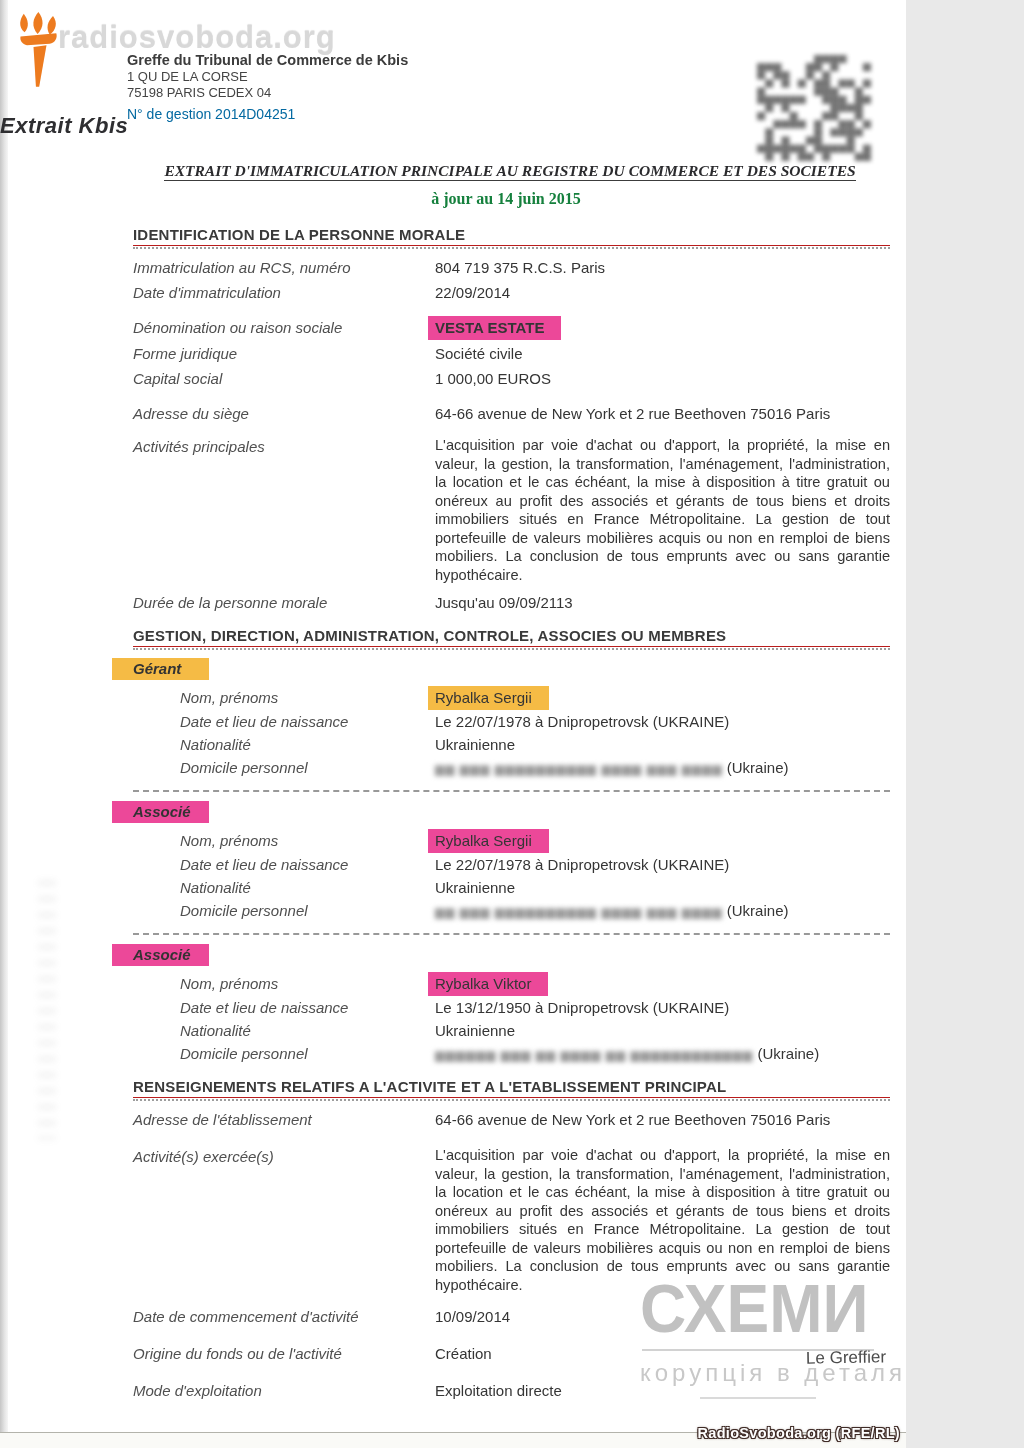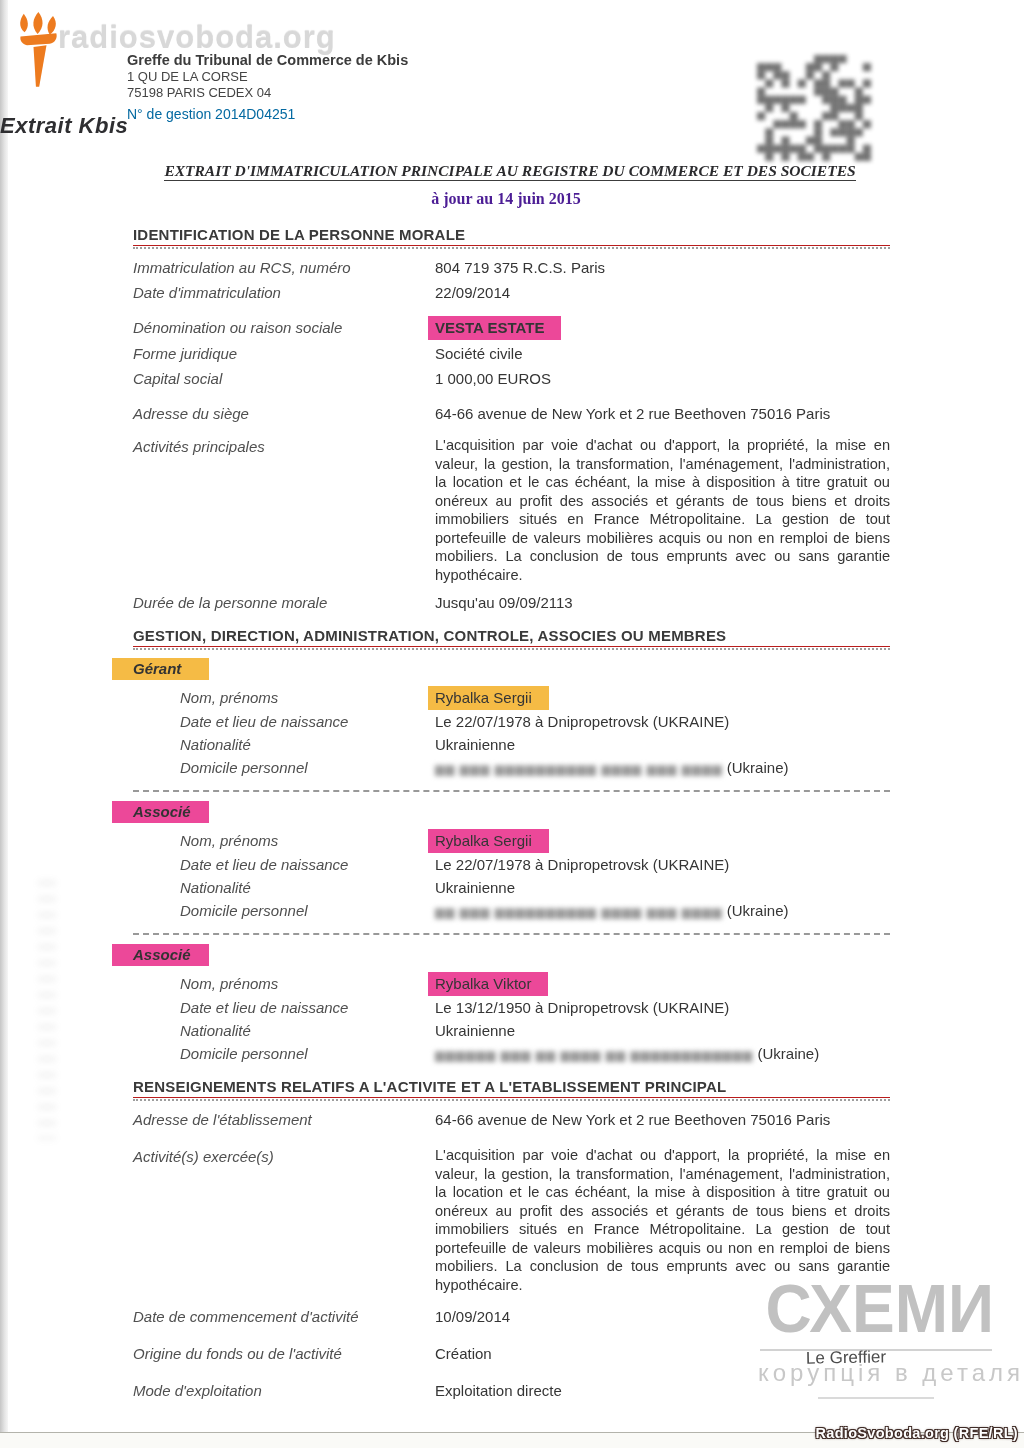--- a/index.html
+++ b/index.html
@@ -1,17 +1,17 @@
 <!DOCTYPE html>
 <html><head>
 <meta charset="utf-8">
 <style>
   html,body{margin:0;padding:0;background:#e9e9e9;}
-  .page{position:relative;width:1024px;height:1448px;background:#ffffff;overflow:hidden;
-        font-family:"Liberation Sans","DejaVu Sans",sans-serif;color:#3a3a3a;}
+  .page{position:relative;width:892px;height:1448px;background:#ffffff;overflow:hidden;
+        font-family:"Liberation Sans","DejaVu Sans",sans-serif;color:#3a3a3a;padding-left:14px;}
   
   .edge-left{position:absolute;left:0;top:0;bottom:0;width:8px;
              background:linear-gradient(90deg,#c6c6c6,#e6e6e6 60%,#f6f6f6);}
   .edge-bottom{position:absolute;left:0;right:0;top:1432px;height:16px;
                background:#fafaf7;border-top:1px solid #b3b3ab;}
   .margin-smudge{position:absolute;left:38px;top:880px;width:18px;height:260px;
                  background:repeating-linear-gradient(180deg,rgba(120,120,120,.18) 0 6px,rgba(120,120,120,0) 6px 16px);
                  filter:blur(3px);opacity:.5;}
   
   .logo{position:absolute;left:14px;top:8px;}
@@ -24,21 +24,21 @@
   .gestion{position:absolute;left:127px;top:106px;font-size:14px;color:#0369a1;}
   .qr{position:absolute;left:757px;top:55px;width:114px;height:106px;filter:blur(2.1px);opacity:.78;}
   .qr svg{width:100%;height:100%;}
   .doc-title{position:absolute;left:0;width:1024px;top:113px;
              font-size:22px;font-weight:bold;font-style:italic;color:#2e2e31;letter-spacing:.5px;}
   .doc-subtitle{position:absolute;left:4px;width:1012px;top:162px;text-align:center;
                 font-family:"Liberation Serif","DejaVu Serif",serif;font-size:15.5px;font-weight:bold;
                 font-style:italic;color:#2b2b2e;}
   .doc-subtitle span{border-bottom:1px solid #3c3c3c;padding-bottom:1px;}
   .doc-date{position:absolute;left:0;width:1012px;top:190px;text-align:center;
-            font-family:"Liberation Serif","DejaVu Serif",serif;font-size:16px;font-weight:bold;color:#4c1d95;}
+            font-family:"Liberation Serif","DejaVu Serif",serif;font-size:16px;font-weight:bold;color:#15803d;}
   
   .doc-body{position:absolute;left:133px;top:226px;width:757px;font-size:15px;}
   .sec-head{font-weight:bold;font-size:15px;color:#3a3a3a;letter-spacing:.2px;
             border-bottom:1px solid #b91c1c;padding-bottom:2px;position:relative;margin-bottom:11px;}
   .sec-head::after{content:"";position:absolute;left:0;right:0;bottom:-4px;border-top:2px dotted #9d9d9d;}
   .row{display:flex;margin-bottom:4px;line-height:21px;}
   .row .lbl{flex:none;width:302px;font-style:italic;color:#4f4f4f;}
   .row .val{flex:1;color:#353535;}
   .row .val.par{text-align:justify;line-height:18.5px;font-size:14.6px;}
   .gap8{margin-top:8px;} .gap12{margin-top:12px;} .gap14{margin-top:14px;} .gap16{margin-top:16px;}
@@ -48,21 +48,21 @@
   .chip.bold{font-weight:bold;}
   .role-chip{display:inline-block;font-weight:bold;font-style:italic;color:#333;
              padding:2px 14px 3px 21px;margin-left:-21px;min-width:62px;}
   .person{margin-bottom:0;}
   .person .rows{margin-top:7px;}
   .person .row .lbl{width:255px;padding-left:47px;box-sizing:content-box;width:208px;padding-right:47px;}
   .person .row{margin-bottom:2px;}
   .redacted{color:#9a9a9a;filter:blur(2.6px);letter-spacing:1px;font-size:12px;}
   .sep{border-top:2px dashed #6e6e6e;opacity:.7;margin:10px 0 9px 0;}
   
-  .schemes{position:absolute;right:30px;top:1278px;width:236px;text-align:right;color:#c3c3c3;}
+  .schemes{position:absolute;right:30px;top:1278px;width:236px;text-align:left;color:#c3c3c3;}
   .schemes-title{font-size:64px;font-weight:bold;line-height:.95;letter-spacing:0px;
                  transform:scaleY(1.08);color:#c1c1c1;}
   .schemes-rule{border-top:2px solid #d2d2d2;margin:10px 2px 8px 2px;}
   .schemes-tagline{font-size:24px;letter-spacing:4px;color:#c8c8c8;white-space:nowrap;}
   .schemes-rule2{border-top:2px solid #dadada;margin:10px 60px 0 60px;}
   .greffier{position:absolute;left:806px;top:1348px;font-size:17px;color:#4c4c4c;z-index:3;
             transform:rotate(-1deg);}
   .credit{position:absolute;right:6px;top:1425px;font-size:14.5px;font-weight:bold;color:#fff;
           letter-spacing:.3px;
           text-shadow:-1px -1px 0 #3f2b26,1px -1px 0 #3f2b26,-1px 1px 0 #3f2b26,1px 1px 0 #3f2b26,0 0 3px #3f2b26;}

